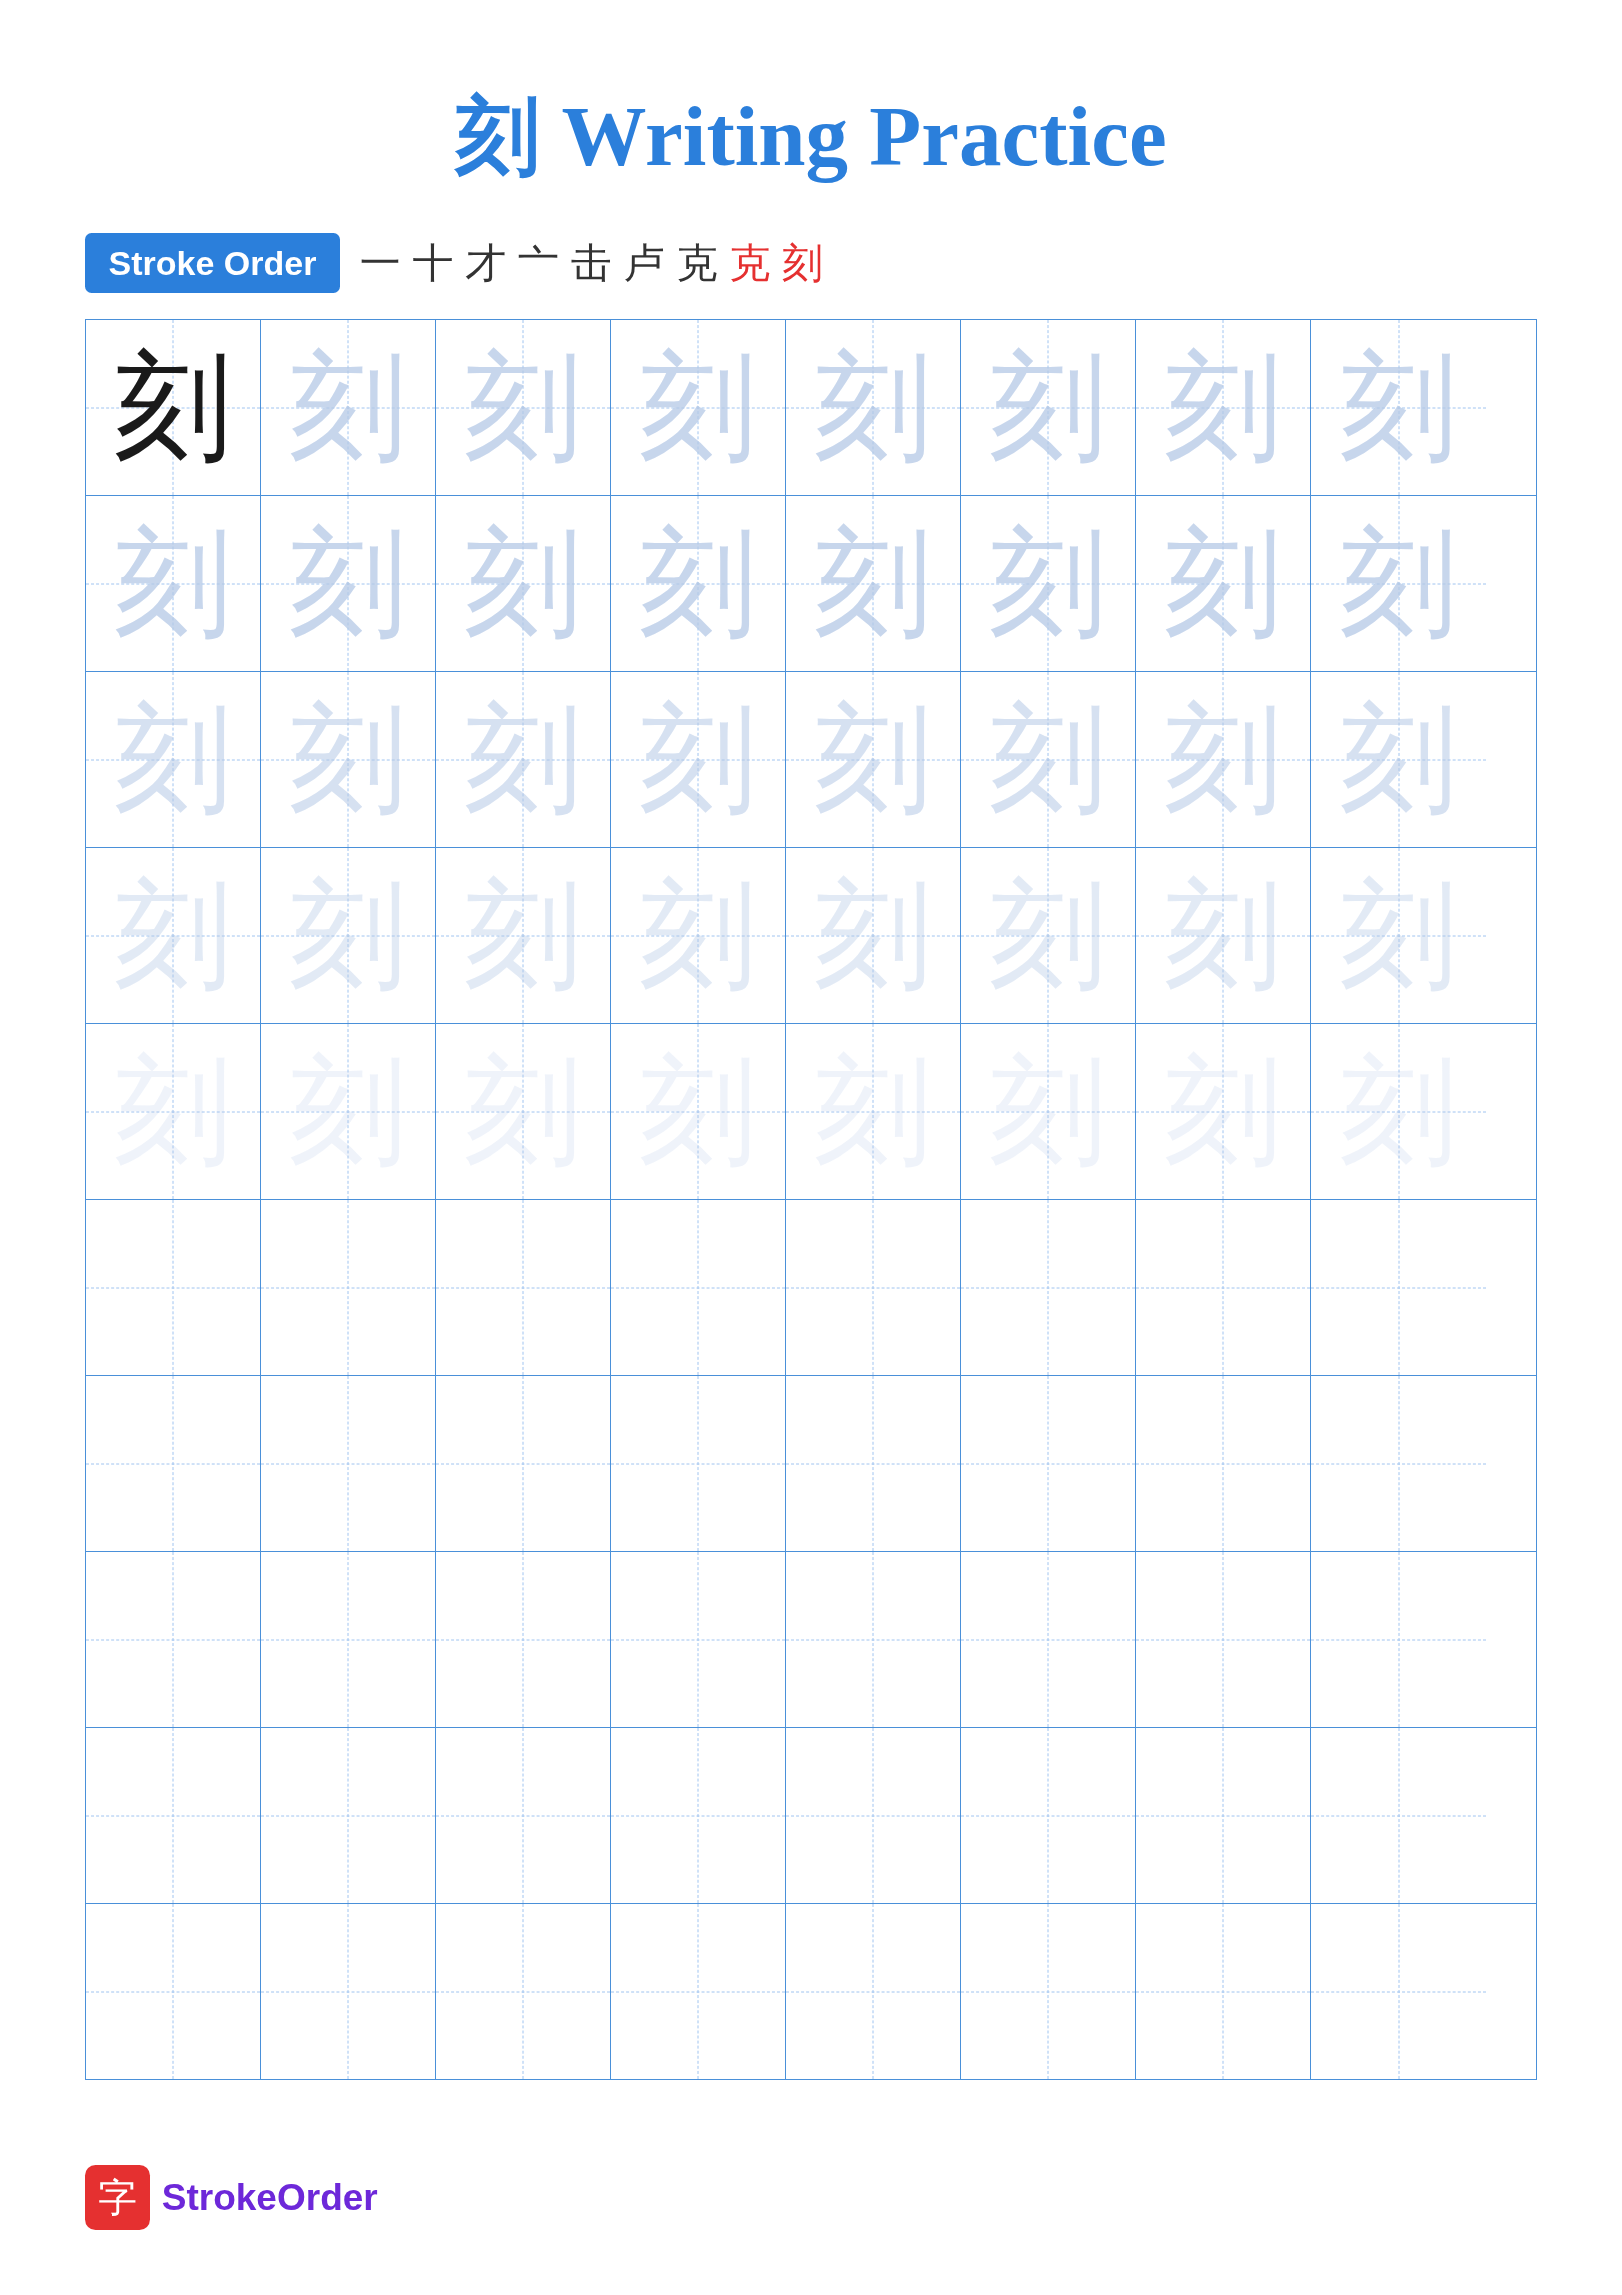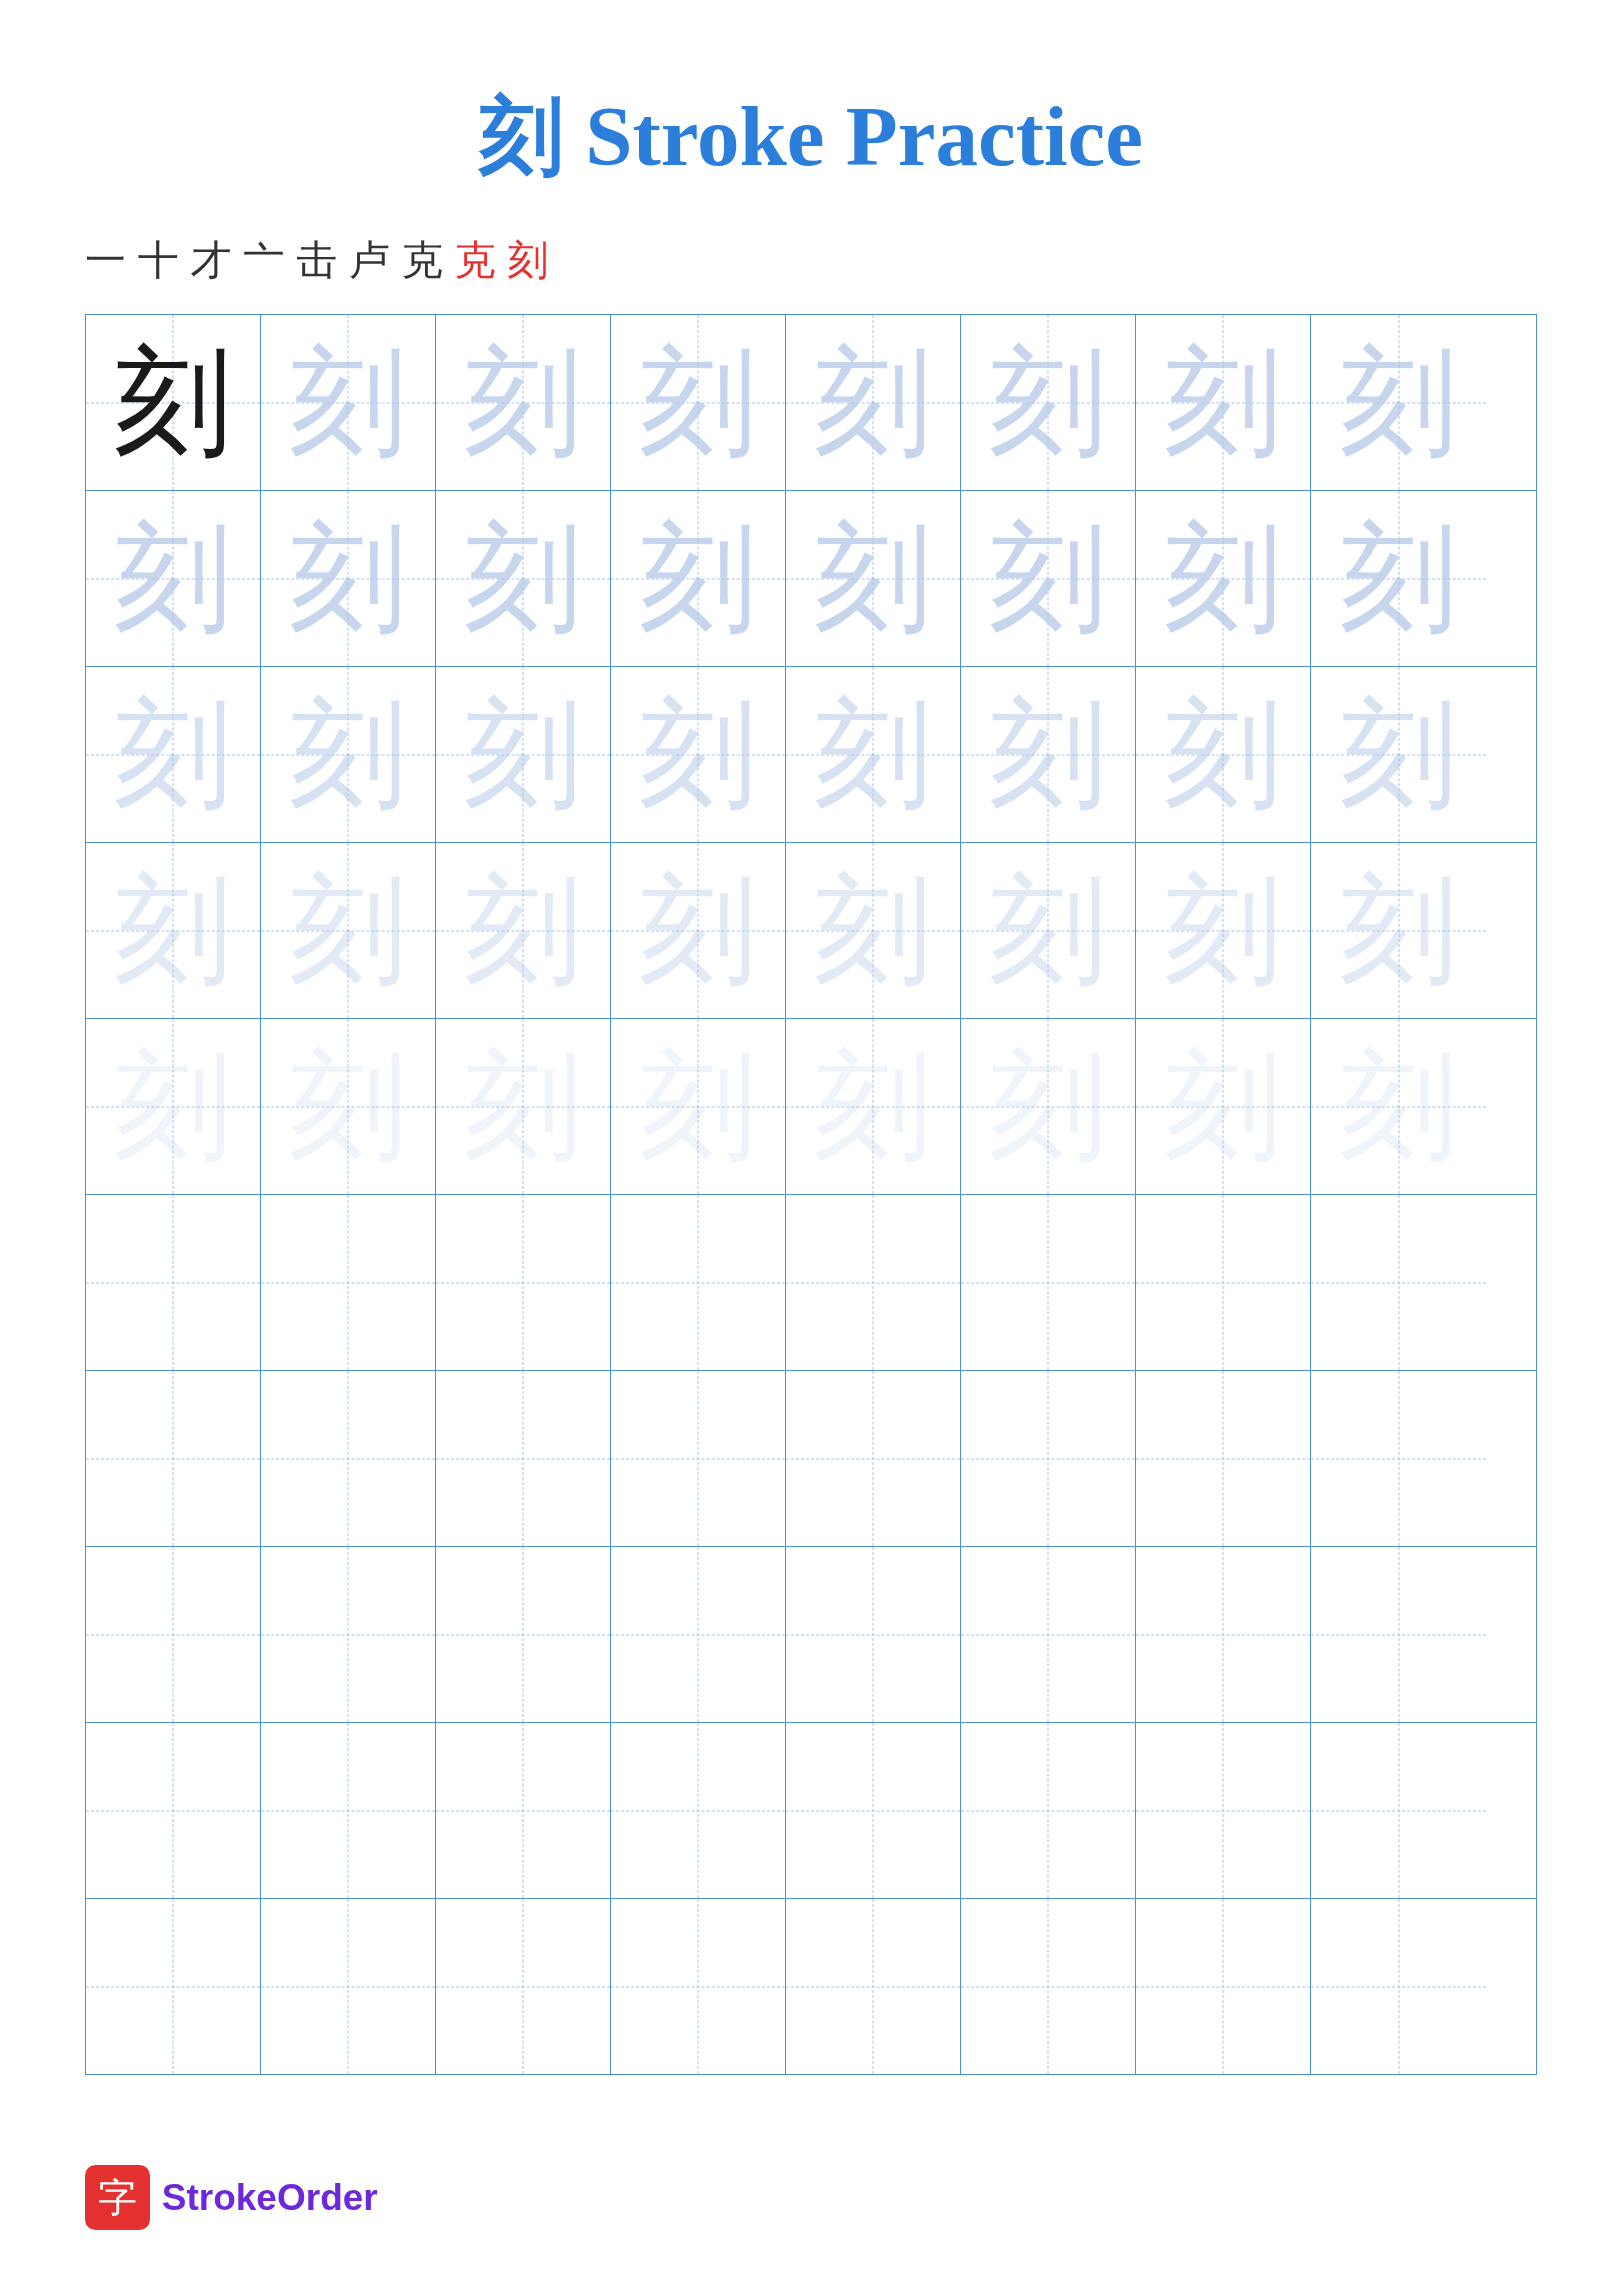--- a/index.html
+++ b/index.html
@@ -191,23 +191,24 @@
     .footer-logo-text {
       font-size: 37px;
       font-weight: bold;
       color: #6d28d9;
       font-family: sans-serif;
     }
   </style>
 </head>
 <body>
 
-<h1 class="page-title">刻 Stroke Practice</h1>
+<h1 class="page-title">刻 Writing Practice</h1>
 
 <div class="stroke-order-section">
+  <div class="stroke-order-badge">Stroke Order</div>
   <div class="stroke-sequence">
     <span>一</span>
     <span>十</span>
     <span>才</span>
     <span>亠</span>
     <span>击</span>
     <span>卢</span>
     <span>克</span>
     <span class="red-stroke">克</span>
     <span class="red-stroke">刻</span>

